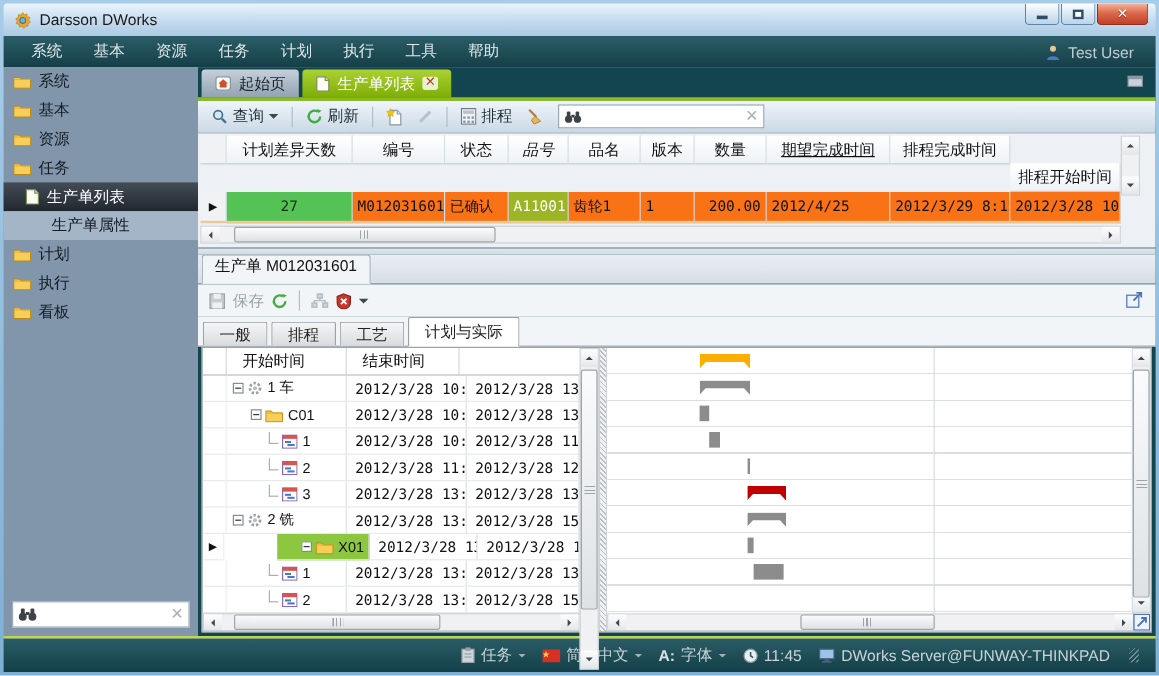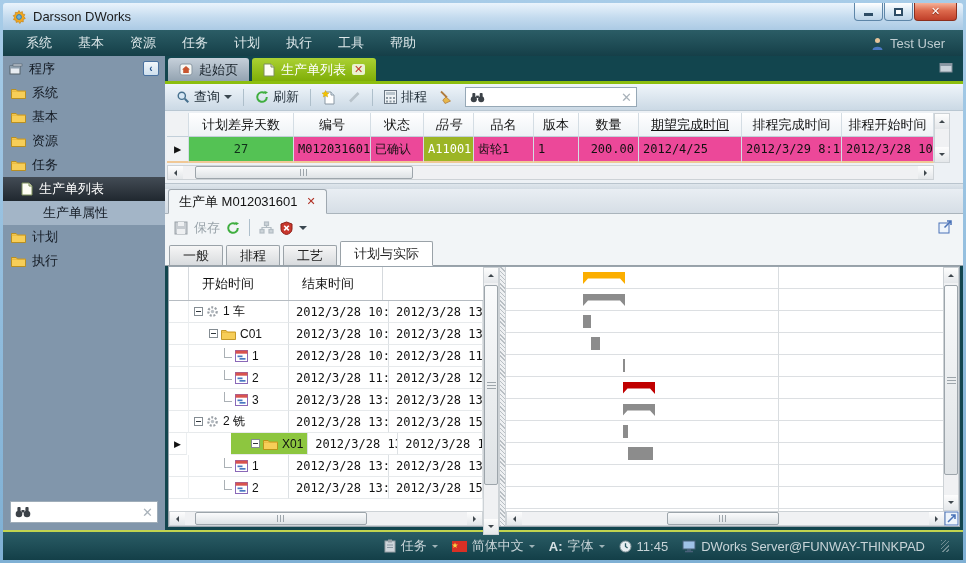--- a/index.html
+++ b/index.html
@@ -54,21 +54,21 @@
   .tb-search{width:172px;height:20px;background:#fff;border:1px solid #96a8b6;display:flex;align-items:center;padding:0 4px;gap:4px;margin-left:4px;}
   .tb-search input{flex:1;border:none;outline:none;font-size:12px;min-width:0;}
   
   .gridwrap{background:#edf1f5;padding:2px 2px 3px 2px;}
   .grid-area{display:flex;align-items:flex-start;}
   .grid{font-size:13px;color:#111;}
   .grow{display:flex;}
   .gcell{border-right:1px solid #d4dde4;border-bottom:1px solid #d4dde4;display:flex;align-items:center;
     padding:0 4px;overflow:hidden;white-space:nowrap;}
   .ghead .gcell{height:24px;background:linear-gradient(#ffffff,#eef2f6);justify-content:center;border-bottom:1px solid #c2cfd9;}
-  .gdata .gcell{height:26px;background:#ec4899;font-family:"DejaVu Sans Mono","Liberation Mono",monospace;font-size:12px;border-bottom:2px solid #f0c896;}
+  .gdata .gcell{height:26px;background:#f97316;font-family:"DejaVu Sans Mono","Liberation Mono",monospace;font-size:12px;border-bottom:2px solid #f0c896;}
   .marker-cell{justify-content:center;background:#f0f2f4 !important;color:#111;font-size:9px;}
   
   .sb{display:flex;background:#f0f1f3;border:1px solid #cdd2d6;}
   .sb-h{height:15px;}
   .sb-v{width:16px;flex-direction:column;}
   .sb-btn{flex:none;display:flex;align-items:center;justify-content:center;background:linear-gradient(#fdfdfd,#e4e7ea);}
   .sb-h .sb-btn{width:15px;height:100%;}
   .sb-v .sb-btn{width:100%;height:15px;}
   .sb-track{flex:1;position:relative;}
   .sb-thumb{position:absolute;background:linear-gradient(#fafbfc,#dee2e5);border:1px solid #9da5ab;border-radius:2px;
@@ -79,21 +79,21 @@
   .grip-v{width:9px;height:7px;background:repeating-linear-gradient(#9da5ab 0 1px,transparent 1px 3px);}
   .arr{width:0;height:0;border:3.5px solid transparent;}
   .arr-l{border-right-color:#3f474d;margin-left:-3px;}
   .arr-r{border-left-color:#3f474d;margin-right:-3px;}
   .arr-u{border-bottom-color:#3f474d;margin-top:-3px;}
   .arr-d{border-top-color:#3f474d;margin-bottom:-3px;}
   
   .midgap{height:6px;background:linear-gradient(#dfe6ec,#d2dbe3);border-top:1px solid #b9c4cd;}
   .docstrip{height:25px;background:linear-gradient(#e9eef3,#d6dee6);display:flex;align-items:flex-end;padding-left:3px;border-bottom:1px solid #aab4bc;}
   .doctab{height:25px;margin-bottom:-1px;background:#f2f5f7;border:1px solid #9fa8b0;border-bottom:1px solid #f2f5f7;
-    border-radius:3px 3px 0 0;display:flex;align-items:center;gap:9px;padding:0 10px;font-size:13px;color:#111;}
+    border-radius:3px 3px 0 0;display:flex;align-items:center;gap:9px;padding:0 10px;font-size:13px;color:#111;flex-direction:column;}
   .toolbar2{height:27px;background:#f2f5f7;display:flex;align-items:center;padding:0 9px;gap:6px;font-size:13px;position:relative;}
   .disabled-label{color:#9aa4ab;}
   .popout-corner{position:absolute;right:10px;top:5px;}
   .subtabs{height:25px;background:#f2f5f7;display:flex;align-items:flex-end;padding-left:4px;gap:3px;border-bottom:1px solid #98a1a8;}
   .subtab{height:20px;padding:0 13px;background:linear-gradient(#f6f6f6,#d8dbde);border:1px solid #9aa2a8;border-bottom:none;
     border-radius:2px 2px 0 0;font-size:13px;display:flex;align-items:center;color:#222;}
   .subtab.active{height:25px;background:#fff;margin-bottom:-1px;border-bottom:1px solid #fff;z-index:2;}
   
   .content{flex:1;margin:0 3px 3px 3px;border:1px solid #99a4ad;background:#fff;display:flex;min-height:0;position:relative;}
   .treepane{width:314px;flex:none;display:flex;flex-direction:column;min-height:0;}
@@ -172,31 +172,20 @@
             <circle cx="6.5" cy="3.6" r="2.5" fill="#E8C49A"></circle>
             <path d="M1.5 13C1.5 8.8 11.5 8.8 11.5 13Z" fill="#4A78C2"></path>
           </svg>
       </span>
       <span>Test User</span>
     </div>
   </div>
 
   <div class="bodyrow">
     <div class="sidebar">
-      <div class="side-header">
-        <span class="icon">
-          <svg width="14" height="12" viewBox="0 0 14 12">
-              <rect x="1" y="3" width="10" height="8" fill="#e8edf2" stroke="#55606a"></rect>
-              <rect x="1" y="3" width="10" height="2.5" fill="#8fa0ae"></rect>
-              <rect x="4" y="1" width="9" height="2" fill="#c2ccd6" stroke="#55606a" stroke-width=".6"></rect>
-            </svg>
-        </span>
-        <span>程序</span>
-        <span class="collapse-btn">‹</span>
-      </div>
       <div id="side-items">
           <div class="side-item">
             <span class="icon">
               <svg width="15" height="12" viewBox="0 0 15 12">
                 <path d="M.5 2.5h4.6L6.5 4.1h8v7.4H.5z" fill="#F7CE58" stroke="#B8860B" stroke-width=".8"></path>
                 <path d="M.5 4.2h14" stroke="#E2AE35" stroke-width=".8"></path>
               </svg>
             </span>
             <span>系统</span>
           </div>
@@ -249,20 +238,29 @@
             <span>计划</span>
           </div>
           <div class="side-item">
             <span class="icon">
               <svg width="15" height="12" viewBox="0 0 15 12">
                 <path d="M.5 2.5h4.6L6.5 4.1h8v7.4H.5z" fill="#F7CE58" stroke="#B8860B" stroke-width=".8"></path>
                 <path d="M.5 4.2h14" stroke="#E2AE35" stroke-width=".8"></path>
               </svg>
             </span>
             <span>执行</span>
+          </div>
+          <div class="side-item">
+            <span class="icon">
+              <svg width="15" height="12" viewBox="0 0 15 12">
+                <path d="M.5 2.5h4.6L6.5 4.1h8v7.4H.5z" fill="#F7CE58" stroke="#B8860B" stroke-width=".8"></path>
+                <path d="M.5 4.2h14" stroke="#E2AE35" stroke-width=".8"></path>
+              </svg>
+            </span>
+            <span>看板</span>
           </div>
         </div>
       <div class="side-search">
         <span class="icon">
           <svg width="16" height="12" viewBox="0 0 16 12">
               <g fill="#3C4248">
                 <circle cx="4" cy="8" r="3.3"></circle>
                 <circle cx="12" cy="8" r="3.3"></circle>
                 <rect x="2.4" y="1" width="3.2" height="5" rx="1"></rect>
                 <rect x="10.4" y="1" width="3.2" height="5" rx="1"></rect>
@@ -387,21 +385,21 @@
                 <div class="gcell marker-cell" style="width: 22px;"></div>
                 <div class="gcell" style="width: 105px;">计划差异天数</div>
                 <div class="gcell" style="width: 77px;">编号</div>
                 <div class="gcell" style="width: 53px;">状态</div>
                 <div class="gcell" style="width: 50px; font-style: italic;">品号</div>
                 <div class="gcell" style="width: 60px;">品名</div>
                 <div class="gcell" style="width: 45px;">版本</div>
                 <div class="gcell" style="width: 60px;">数量</div>
                 <div class="gcell" style="width: 103px; text-decoration: underline;">期望完成时间</div>
                 <div class="gcell" style="width: 100px;">排程完成时间</div>
-                <div class="gcell" style="width: 92px;">排程开始时间</div>
+                <div class="gcell" style="width: 92px; margin-top: 23px;">排程开始时间</div>
               </div>
               <div class="grow gdata">
                 <div class="gcell marker-cell" style="width: 22px;">▶</div>
                 <div class="gcell" style="width: 105px; background: rgb(84, 194, 84); color: rgb(16, 48, 26); justify-content: center;">27</div>
                 <div class="gcell" style="width: 77px;">M012031601</div>
                 <div class="gcell" style="width: 53px;">已确认</div>
                 <div class="gcell" style="width: 50px; background: rgb(156, 181, 37); color: rgb(255, 255, 255);">A11001</div>
                 <div class="gcell" style="width: 60px;">齿轮1</div>
                 <div class="gcell" style="width: 45px;">1</div>
                 <div class="gcell" style="width: 60px; justify-content: flex-end;">200.00</div>

